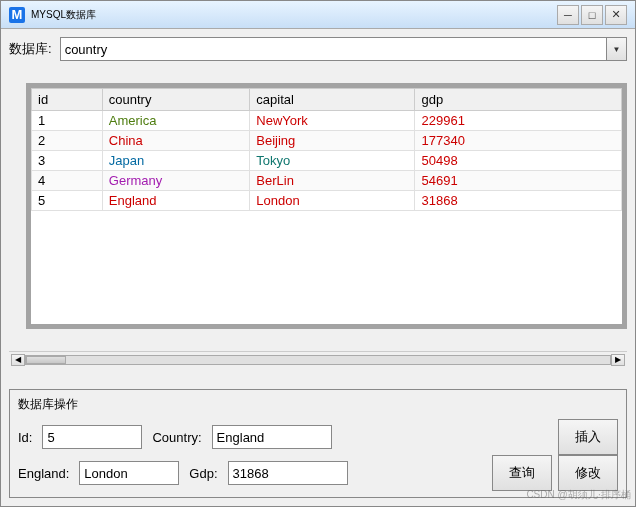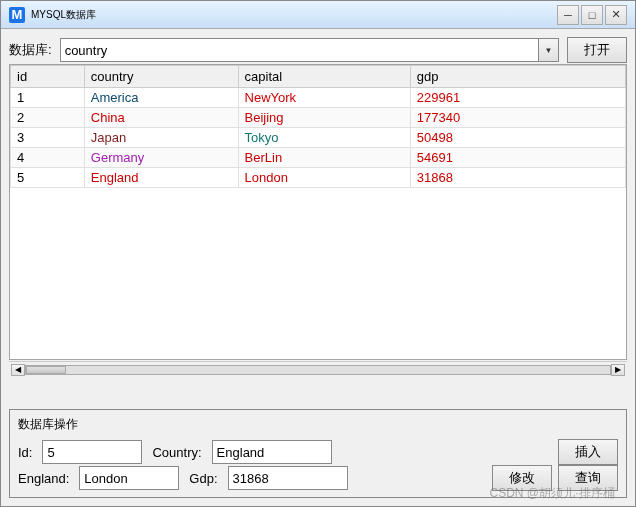--- a/index.html
+++ b/index.html
@@ -78,21 +78,21 @@
       justify-content: center;
       font-size: 11px;
       color: #333;
     }
 
     .content {
       flex: 1;
       display: flex;
       flex-direction: column;
       padding: 8px;
-      gap: 1px;
+      gap: 22px;
       overflow: hidden;
     }
 
     .db-selector-row {
       display: flex;
       align-items: center;
       gap: 8px;
     }
 
     .db-label {
@@ -135,24 +135,25 @@
       padding: 0 16px;
       border: 1px solid #888;
       background: linear-gradient(to bottom, #f5f5f5, #e0e0e0);
       cursor: pointer;
       font-size: 13px;
       white-space: nowrap;
     }
 
     .table-container {
       flex: 1;
-      border: 1px solid #a3a3a3;
+      border: 5px solid #a3a3a3;
       background: white;
       overflow: auto;
       min-height: 0;
+      margin-left: 17px;
     }
 
     table {
       width: 100%;
       border-collapse: collapse;
       table-layout: fixed;
     }
 
     thead tr {
       background: #f0f0f0;
@@ -217,21 +218,20 @@
       align-items: center;
       justify-content: center;
       font-size: 8px;
       cursor: pointer;
     }
 
     .bottom-panel {
       border: 1px solid #888;
       background: #f0f0f0;
       padding: 6px 8px;
-      margin-top: 31px;
     }
 
     .bottom-title {
       font-size: 12px;
       color: #000;
       margin-bottom: 6px;
     }
 
     .form-label {
       color: #000;
@@ -248,21 +248,21 @@
 
     .form-input-sm {
       width: 100px;
     }
 
     .form-input-md {
       width: 120px;
     }
 
     .action-btn {
-      height: 26px;
+      height: 36px;
       padding: 0 16px;
       border: 1px solid #888;
       background: linear-gradient(to bottom, #f5f5f5, #e0e0e0);
       cursor: pointer;
       font-size: 13px;
       white-space: nowrap;
     }
 
     .buttons-group {
       display: flex;
@@ -272,22 +272,22 @@
 
     .form-full-row {
       display: flex;
       align-items: center;
       gap: 10px;
     }
 
     .watermark {
       position: absolute;
       bottom: 4px;
-      right: 20px;
-      font-size: 12px;
+      right: 4px;
+      font-size: 10px;
       color: rgba(100,100,100,0.5);
     }
 
     .window-inner {
       position: relative;
       flex: 1;
       display: flex;
       flex-direction: column;
       overflow: hidden;
     }
@@ -313,49 +313,48 @@
 
   <div class="window-inner">
     <div class="content">
 
       <div class="db-selector-row">
         <span class="db-label">数据库:</span>
         <div class="db-select-wrapper">
           <input class="db-select" type="text" value="country" style="">
           <div class="dropdown-arrow">▼</div>
         </div>
-        <button class="open-btn">打开</button>
       </div>
 
       <div class="table-container">
         <table>
           <thead>
             <tr>
               <th style="width:12%">id</th>
               <th style="width:25%">country</th>
               <th style="width:28%">capital</th>
               <th style="width:35%">gdp</th>
             </tr>
           </thead>
           <tbody id="table-body">
           <tr>
                 <td style="color: rgb(0, 0, 0);">1</td>
-                <td style="color: #0c4a6e;">America</td>
+                <td style="color: #4d7c0f;">America</td>
                 <td style="color: rgb(204, 0, 0);">NewYork</td>
                 <td style="color: rgb(204, 0, 0);">229961</td>
               </tr>
               <tr>
                 <td style="color: rgb(0, 0, 0);">2</td>
                 <td style="color: rgb(204, 0, 0);">China</td>
                 <td style="color: rgb(204, 0, 0);">Beijing</td>
                 <td style="color: rgb(204, 0, 0);">177340</td>
               </tr>
               <tr>
                 <td style="color: rgb(0, 0, 0);">3</td>
-                <td style="color: #7f1d1d;">Japan</td>
+                <td style="color: #0369a1;">Japan</td>
                 <td style="color: #0f766e;">Tokyo</td>
                 <td style="color: rgb(204, 0, 0);">50498</td>
               </tr>
               <tr>
                 <td style="color: rgb(0, 0, 0);">4</td>
                 <td style="color: #a21caf;">Germany</td>
                 <td style="color: rgb(204, 0, 0);">BerLin</td>
                 <td style="color: rgb(204, 0, 0);">54691</td>
               </tr>
               <tr>
@@ -388,22 +387,22 @@
             <button class="action-btn">插入</button>
           </div>
         </div>
 
         <div class="form-full-row">
           <span class="form-label">England:</span>
           <input class="form-input form-input-sm" type="text" value="London" style="">
           <span class="form-label">Gdp:</span>
           <input class="form-input form-input-md" type="text" value="31868" style="">
           <div class="buttons-group">
+            <button class="action-btn">查询</button>
             <button class="action-btn">修改</button>
-            <button class="action-btn">查询</button>
           </div>
         </div>
       </div>
 
     </div>
 
     <div class="watermark">CSDN @胡须儿·排序桶</div>
   </div>
 </div>
 

